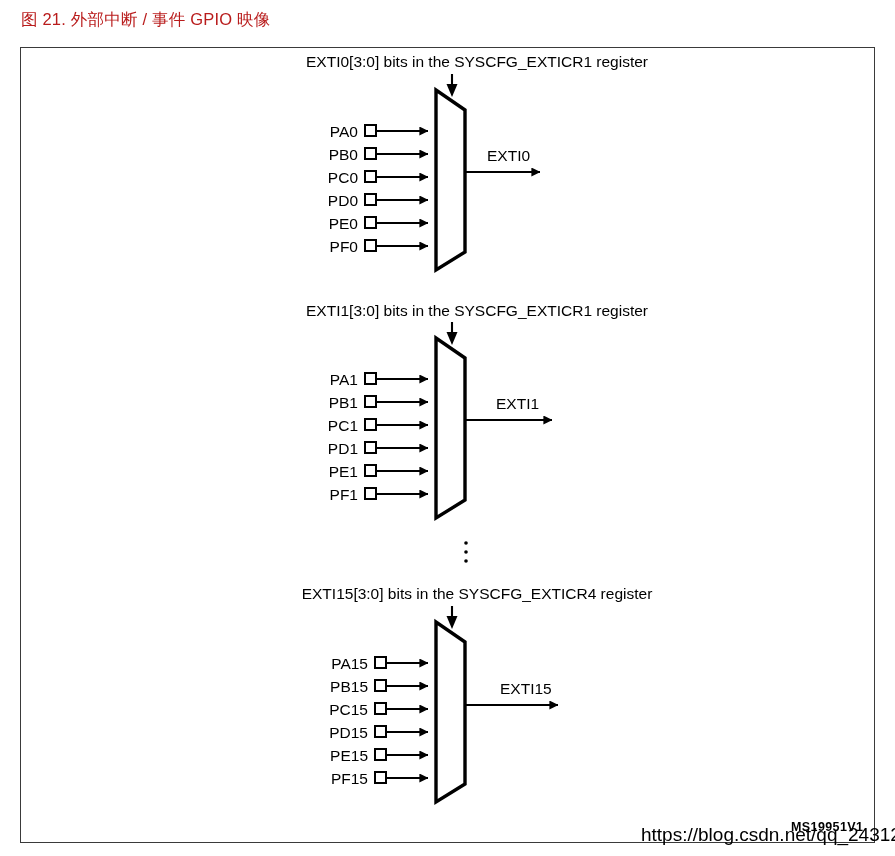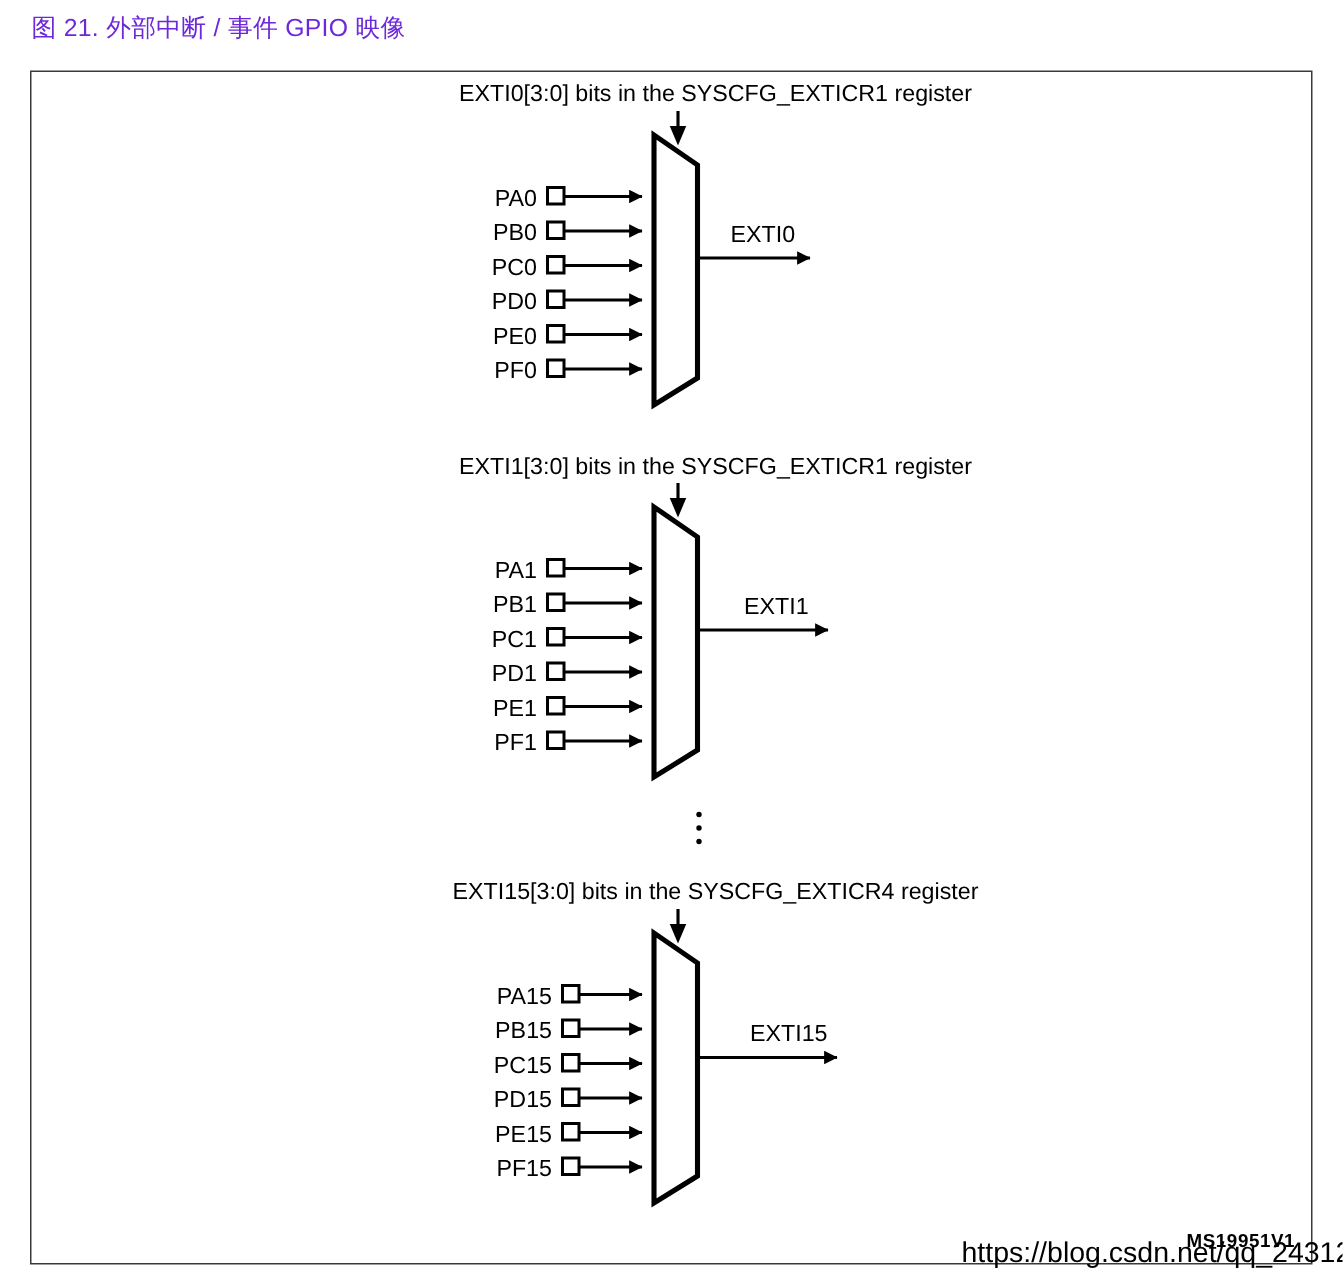--- a/index.html
+++ b/index.html
@@ -15,21 +15,21 @@
     color: #000000;
     overflow: hidden;
     position: relative;
   }
   .figure-caption {
     position: absolute;
     left: 21px;
     top: 8px;
     font-size: 16.5px;
     line-height: 22px;
-    color: #6d28d9;
+    color: #b91c1c;
     white-space: nowrap;
     letter-spacing: 0.2px;
   }
   .figure-frame {
     position: absolute;
     left: 20px;
     top: 47px;
     width: 855px;
     height: 796px;
     border: 1.6px solid #3a3a3a;

